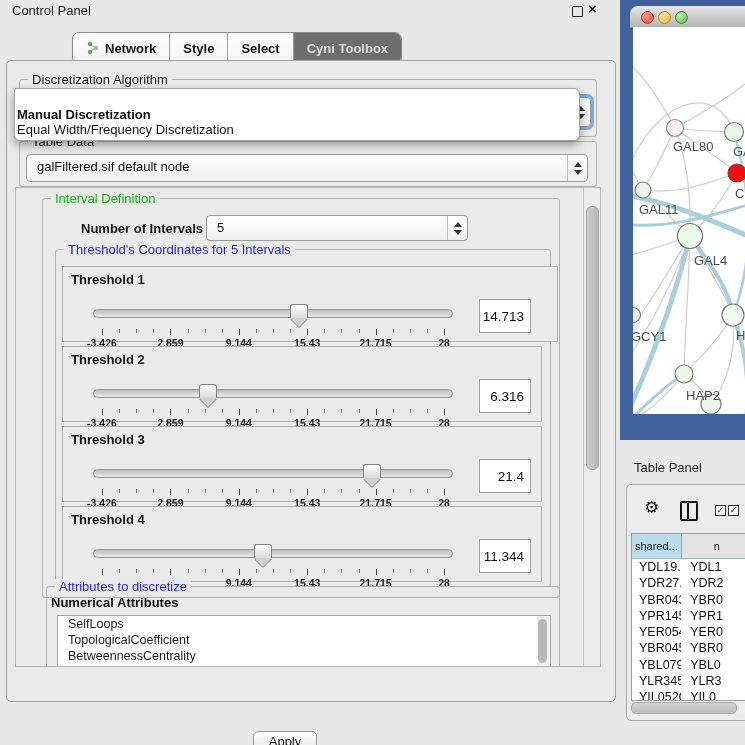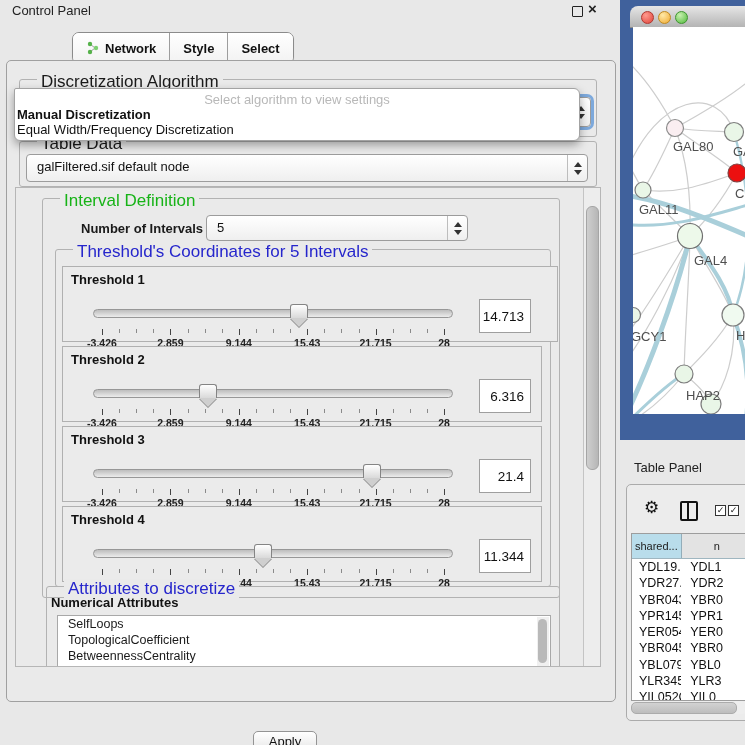--- a/index.html
+++ b/index.html
@@ -19,21 +19,21 @@
   .tab:last-child{border-right:none;}
   .tab.sel{background:#6e6e6e;color:#dcdcdc;}
   #top-tabs{left:72px;top:32px;}
   #bottom-tabs{left:143px;top:703px;}
   #bottom-tabs .tab{height:22px;line-height:22px;}
 
   #cp-panel{position:absolute;left:6px;top:60px;width:608px;height:640px;background:#eaeaea;
             border:1px solid #a0a0a0;border-radius:5px;}
 
   .group{position:absolute;border:1px solid #b2b2b2;border-radius:3px;}
-  .gtitle{position:absolute;top:-8px;left:17px;background:#eaeaea;padding:0 4px;font-size:17px;white-space:nowrap;}
+  .gtitle{position:absolute;top:-8px;left:8px;background:#eaeaea;padding:0 4px;font-size:13px;white-space:nowrap;}
   .gtitle.green{color:#17b317;}
   .gtitle.blue{color:#2626cc;}
 
   .combo{position:absolute;background:linear-gradient(#ffffff,#efefef);border:1px solid #9c9c9c;border-radius:4px;}
   .combo .ctext{position:absolute;left:10px;top:0;right:24px;font-size:13px;line-height:24px;
                 white-space:nowrap;overflow:hidden;color:#111;}
   .stepper{position:absolute;right:0;top:0;bottom:0;width:19px;border-left:1px solid #bdbdbd;
            display:flex;flex-direction:column;align-items:center;justify-content:center;gap:3px;}
   .arr-up{width:0;height:0;border-left:4px solid transparent;border-right:4px solid transparent;border-bottom:5px solid #333;}
   .arr-dn{width:0;height:0;border-left:4px solid transparent;border-right:4px solid transparent;border-top:5px solid #333;}
@@ -136,20 +136,23 @@
         <circle cx="4" cy="11" r="2.2" fill="#55b24a"></circle>
         <circle cx="10" cy="7" r="2.2" fill="#7ed072"></circle>
       </svg>
       <span>Network</span>
     </div>
     <div class="tab">
         <span>Style</span>
       </div>
     <div class="tab">
         <span>Select</span>
+      </div>
+    <div class="tab sel">
+        <span>Cyni Toolbox</span>
       </div>
   </div>
 
   <div id="cp-panel">
 
     <div class="group" style="left:12px;top:18px;width:576px;height:56px;">
       <span class="gtitle">Discretization Algorithm</span>
     </div>
     <div class="combo" id="algo-combo" style="left:16px;top:36px;width:566px;height:28px;">
       <div class="stepper">
@@ -362,21 +365,20 @@
             </div>
         </div>
       </div>
 
       <div id="vscroll">
           <div class="thumb"></div>
         </div>
     </div>
 
     <div id="algo-popup" style="left:7px;top:27px;">
-      <div class="ph">Select algorithm to view settings</div>
       <div class="dd-item selected" style="top:18px;">Manual Discretization</div>
       <div class="dd-item" style="top:33px;">Equal Width/Frequency Discretization</div>
     </div>
 
     <div id="apply-btn">Apply</div>
   </div>
 
 
   <div id="net-frame"></div>
   <div id="net-titlebar">

